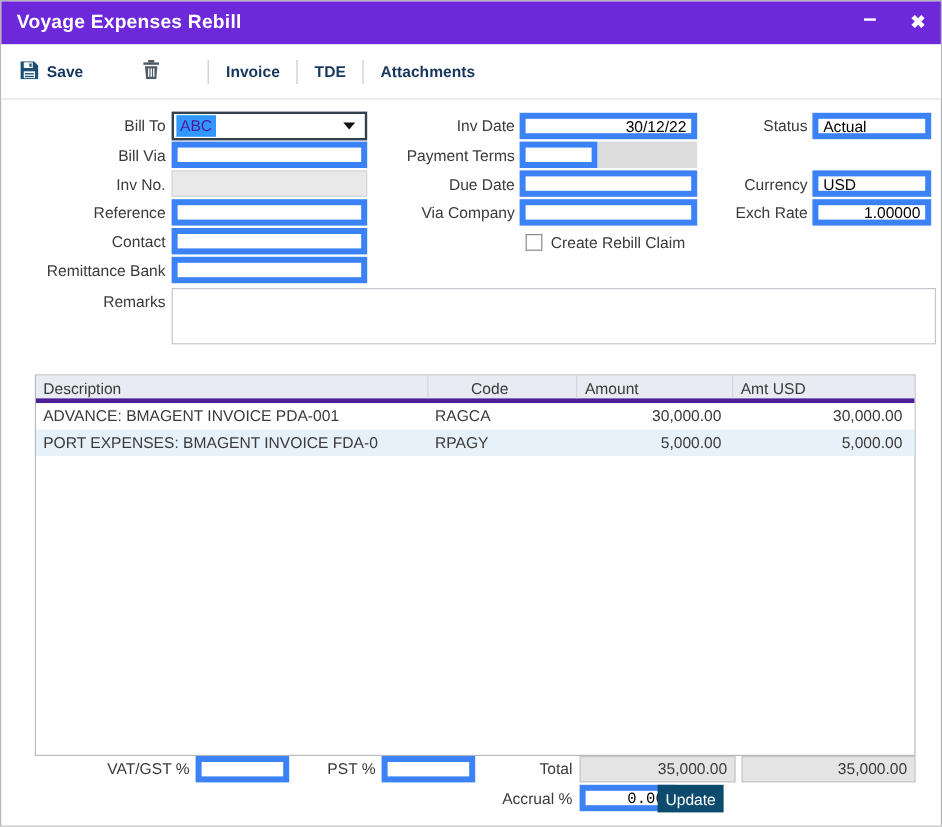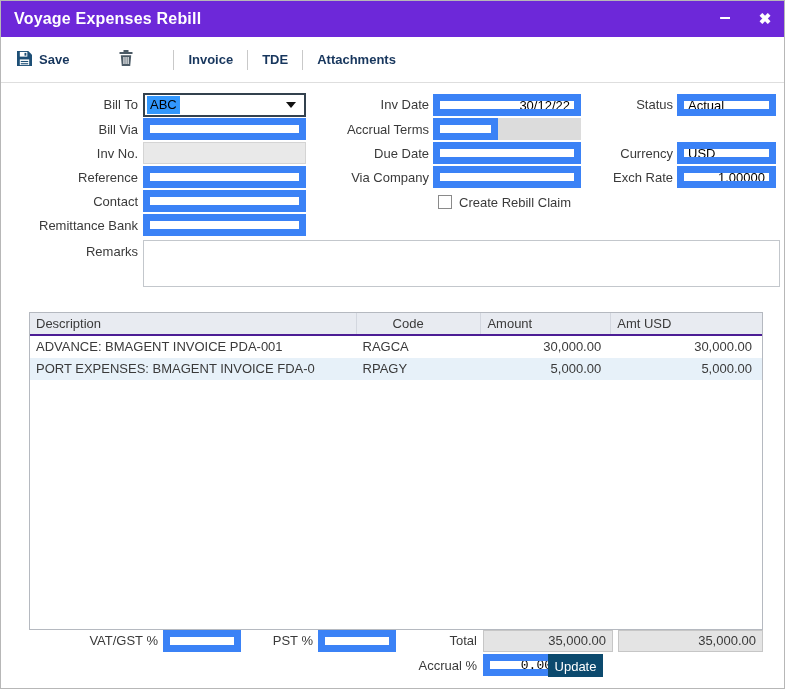--- a/index.html
+++ b/index.html
@@ -19,42 +19,42 @@
   .toolbar { position:absolute; top:36px; left:0; width:785px; height:46px; background:#fff; border-bottom:1px solid #dedede; display:flex; align-items:center; }
   .tb-item { display:flex; align-items:center; gap:7px; color:#17365d; font-weight:bold; cursor:pointer; }
   .tb-save { margin-left:16px; }
   .tb-trash { margin-left:50px; }
   .tb-sep { width:1px; height:20px; background:#c9c9c9; margin:0 14px; }
   .tb-sep.first { margin-left:40px; }
   .tb-label { line-height:46px; }
 
   
   .lbl { position:absolute; height:22px; line-height:22px; text-align:right; color:#3a3a3a; white-space:nowrap; }
-  .field { position:absolute; height:22px; background:#fff; border:7px solid #3b82f6; line-height:20px; padding:0 4px; }
+  .field { position:absolute; height:22px; background:#fff; border:5px solid #3b82f6; line-height:20px; padding:0 4px; }
   .field.readonly { background:#e9e9e9; border:1px solid #d4d4d4; }
   .field.num { text-align:right; }
   input.field { font-family:"Liberation Sans", sans-serif; font-size:13px; outline:none; }
 
   
   .combo { position:absolute; left:142px; top:92px; width:163px; height:24px; background:#fff; border:2px solid #33414e; display:flex; align-items:center; cursor:pointer; }
-  .combo .sel { margin-left:2px; background:#3297fd; color:#000000; padding:0 3px; line-height:18px; }
+  .combo .sel { margin-left:2px; background:#3297fd; color:#4c1d95; padding:0 3px; line-height:18px; }
   .combo .arrow-zone { position:absolute; right:4px; top:2px; bottom:2px; width:18px; display:flex; align-items:center; justify-content:center; }
   .caret-down { width:0; height:0; border-left:5px solid transparent; border-right:5px solid transparent; border-top:6px solid #111; }
 
   
   .checkbox { position:absolute; left:437px; top:194px; width:14px; height:14px; background:#fff; border:1px solid #8a8a8a; cursor:pointer; }
 
   textarea.remarks { position:absolute; left:142px; top:239px; width:637px; height:47px; border:1px solid #c3c7cc; resize:none; font-family:"Liberation Sans", sans-serif; font-size:13px; padding:2px 4px; outline:none; }
 
   
   .pt-gray { position:absolute; left:497px; top:117px; width:83px; height:22px; background:#dcdcdc; }
 
   
   .table { position:absolute; left:28px; top:311px; width:734px; height:318px; border:1px solid #b5b9c0; background:#fff; }
-  .thead { display:flex; height:23px; background:#e8ebf1; border-bottom:2px solid #4c1d95; }
+  .thead { display:flex; height:23px; background:#e8ebf1; border-bottom:4px solid #4c1d95; }
   .th { line-height:22px; padding-left:6px; color:#3a3a3a; border-right:1px solid #d3d7df; }
   .th:last-child { border-right:none; }
   .c-desc { width:327px; }
   .c-code { width:125px;padding-left:36px; }
   .c-amt  { width:130px; }
   .c-usd  { width:151px; }
   .trow { display:flex; height:22px; background:#fff; }
   .trow.alt { background:#e7f1f9; }
   .td { line-height:22px; padding-left:6px; white-space:nowrap; overflow:hidden; }
   .td.num { text-align:right; padding-right:10px; padding-left:0; }
@@ -126,21 +126,21 @@
   </div>
 
   <input class="field" style="left: 142px; top: 117px; width: 163px;" value="">
   <input class="field readonly" style="left: 142px; top: 141px; width: 163px;" readonly="" value="">
   <input class="field" style="left: 142px; top: 165px; width: 163px;" value="">
   <input class="field" style="left: 142px; top: 189px; width: 163px;" value="">
   <input class="field" style="left: 142px; top: 213px; width: 163px;" value="">
   <textarea class="remarks" style=""></textarea>
 
   <span class="lbl" style="left:300px;top:93px;width:128px;">Inv Date</span>
-  <span class="lbl" style="left:300px;top:118px;width:128px;">Accrual Terms</span>
+  <span class="lbl" style="left:300px;top:118px;width:128px;">Payment Terms</span>
   <span class="lbl" style="left:300px;top:142px;width:128px;">Due Date</span>
   <span class="lbl" style="left:300px;top:166px;width:128px;">Via Company</span>
 
   <input class="field num" style="left: 432px; top: 93px; width: 148px;" value="30/12/22">
   <input class="field" style="left: 432px; top: 117px; width: 65px;" value="">
   <span class="pt-gray"></span>
   <input class="field" style="left: 432px; top: 141px; width: 148px;" value="">
   <input class="field" style="left: 432px; top: 165px; width: 148px;" value="">
 
   <span class="checkbox"></span>

